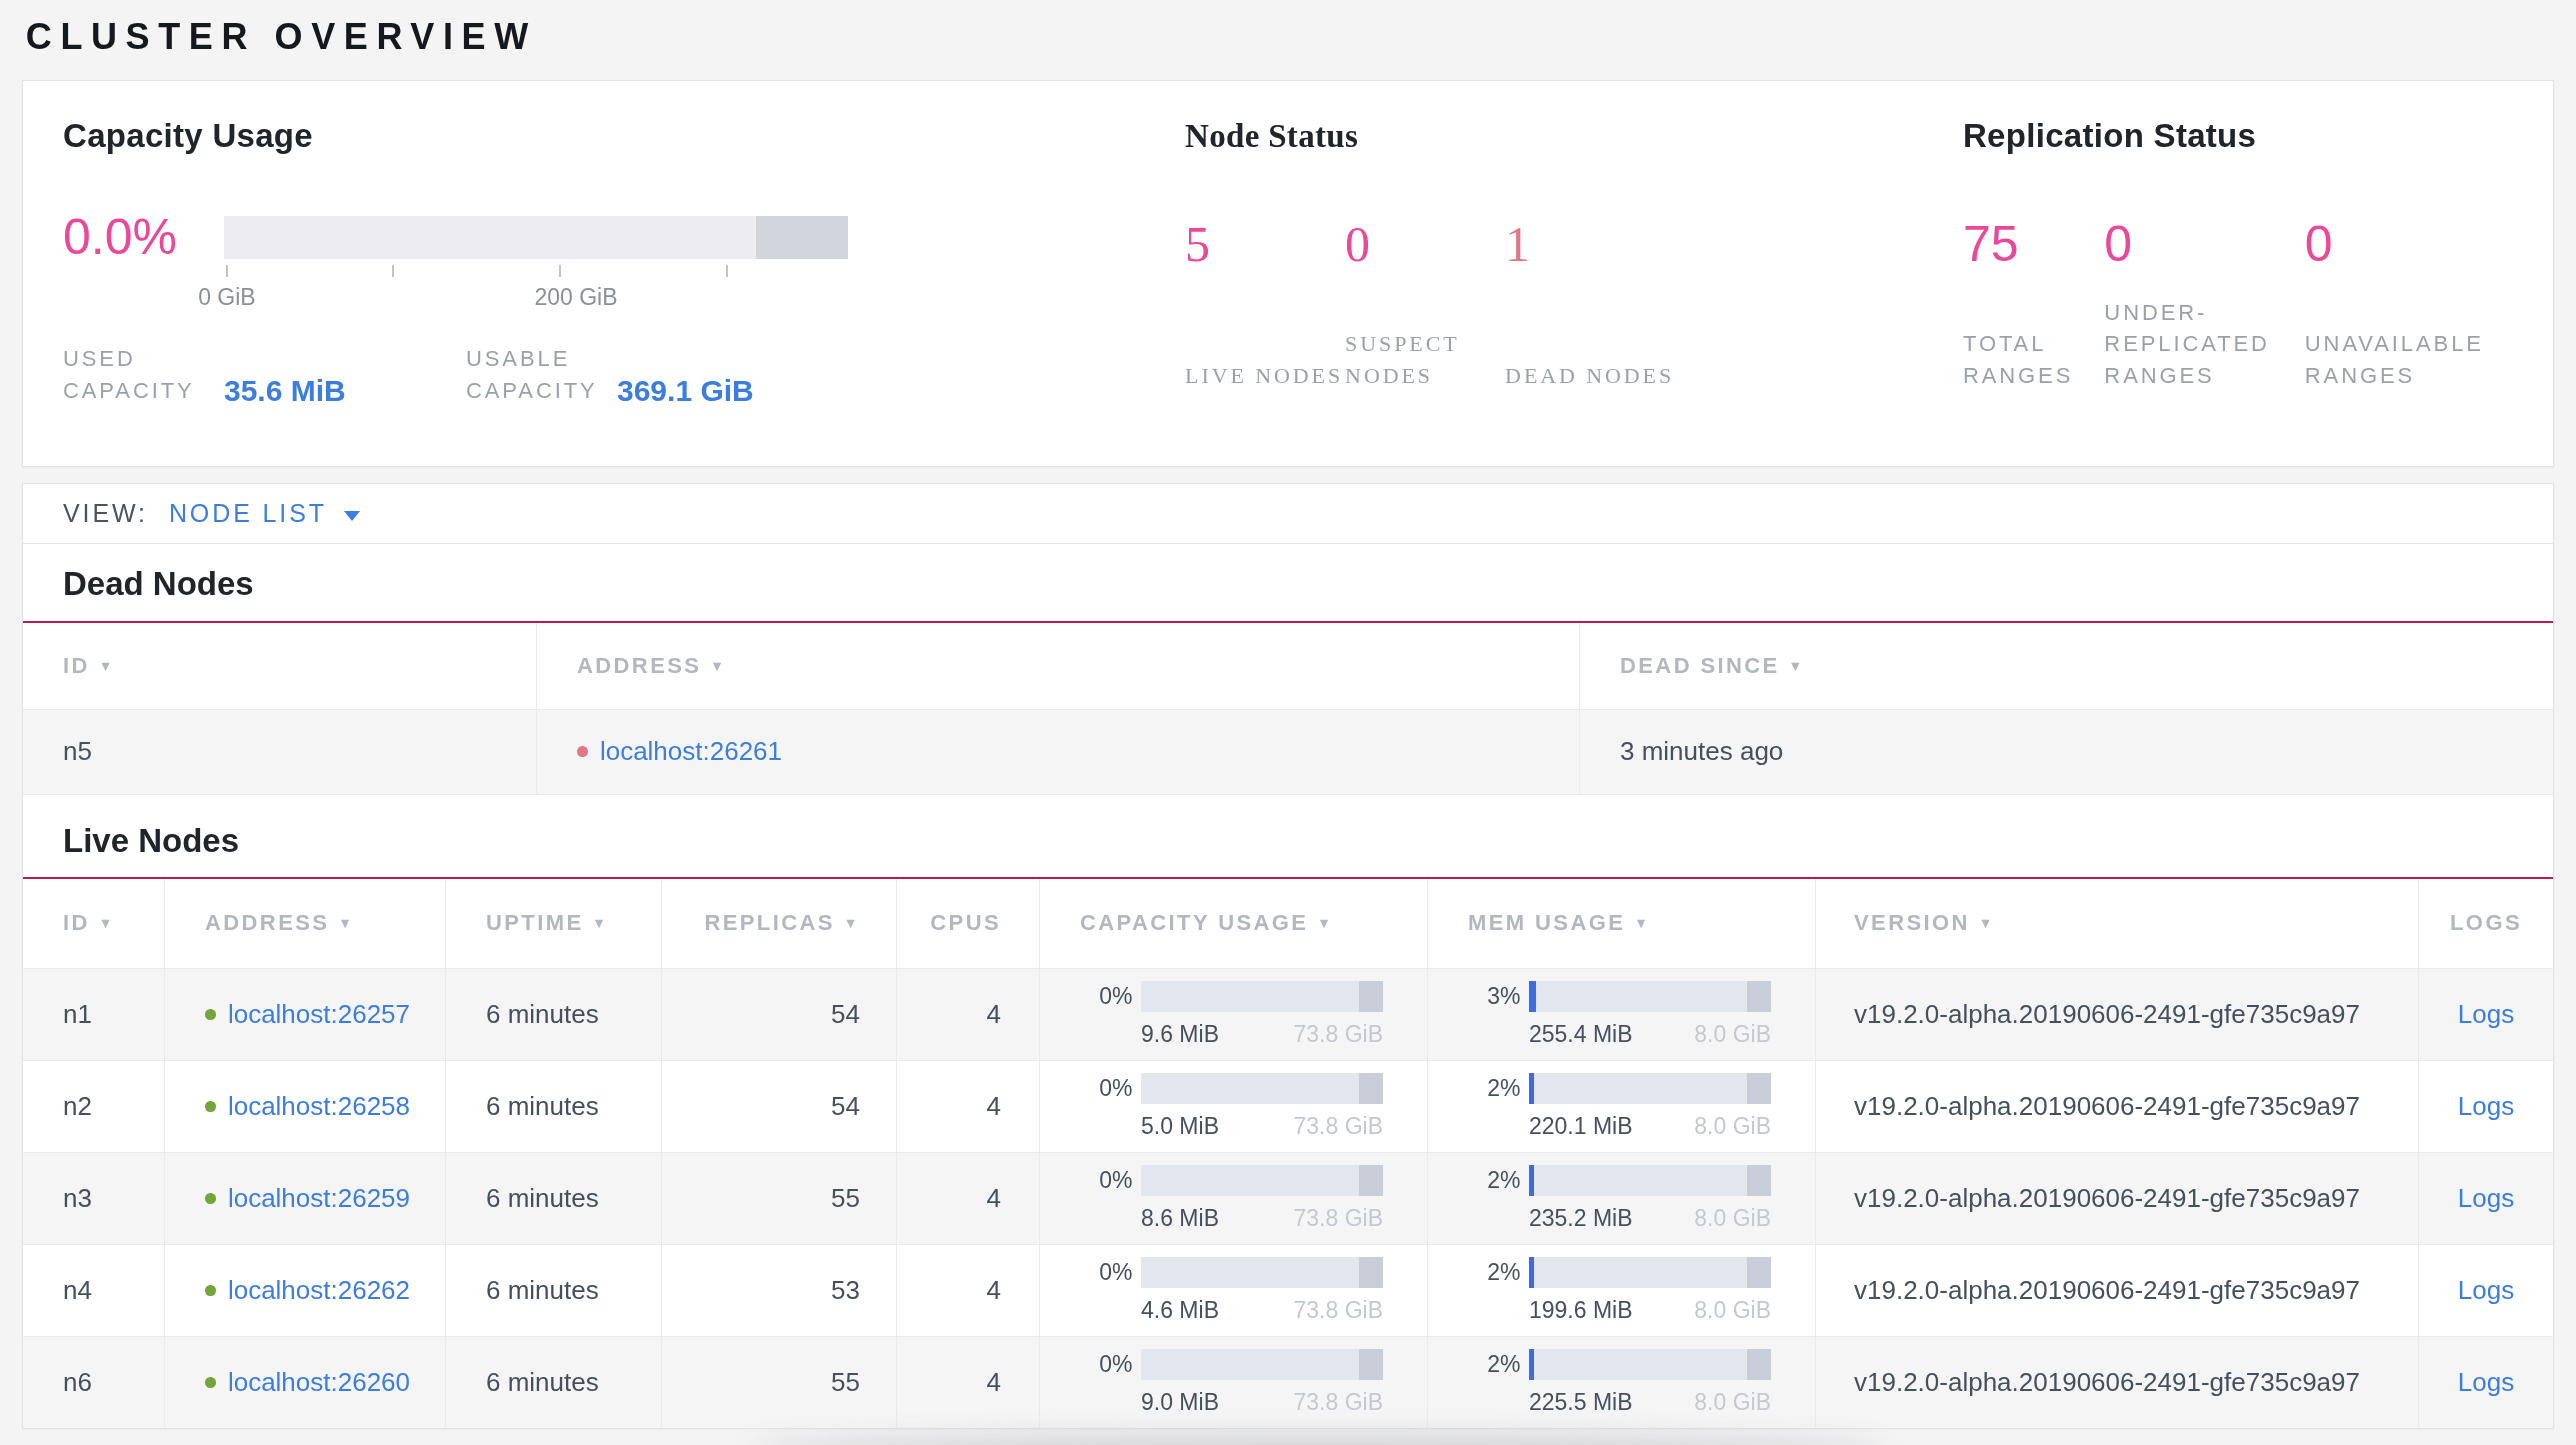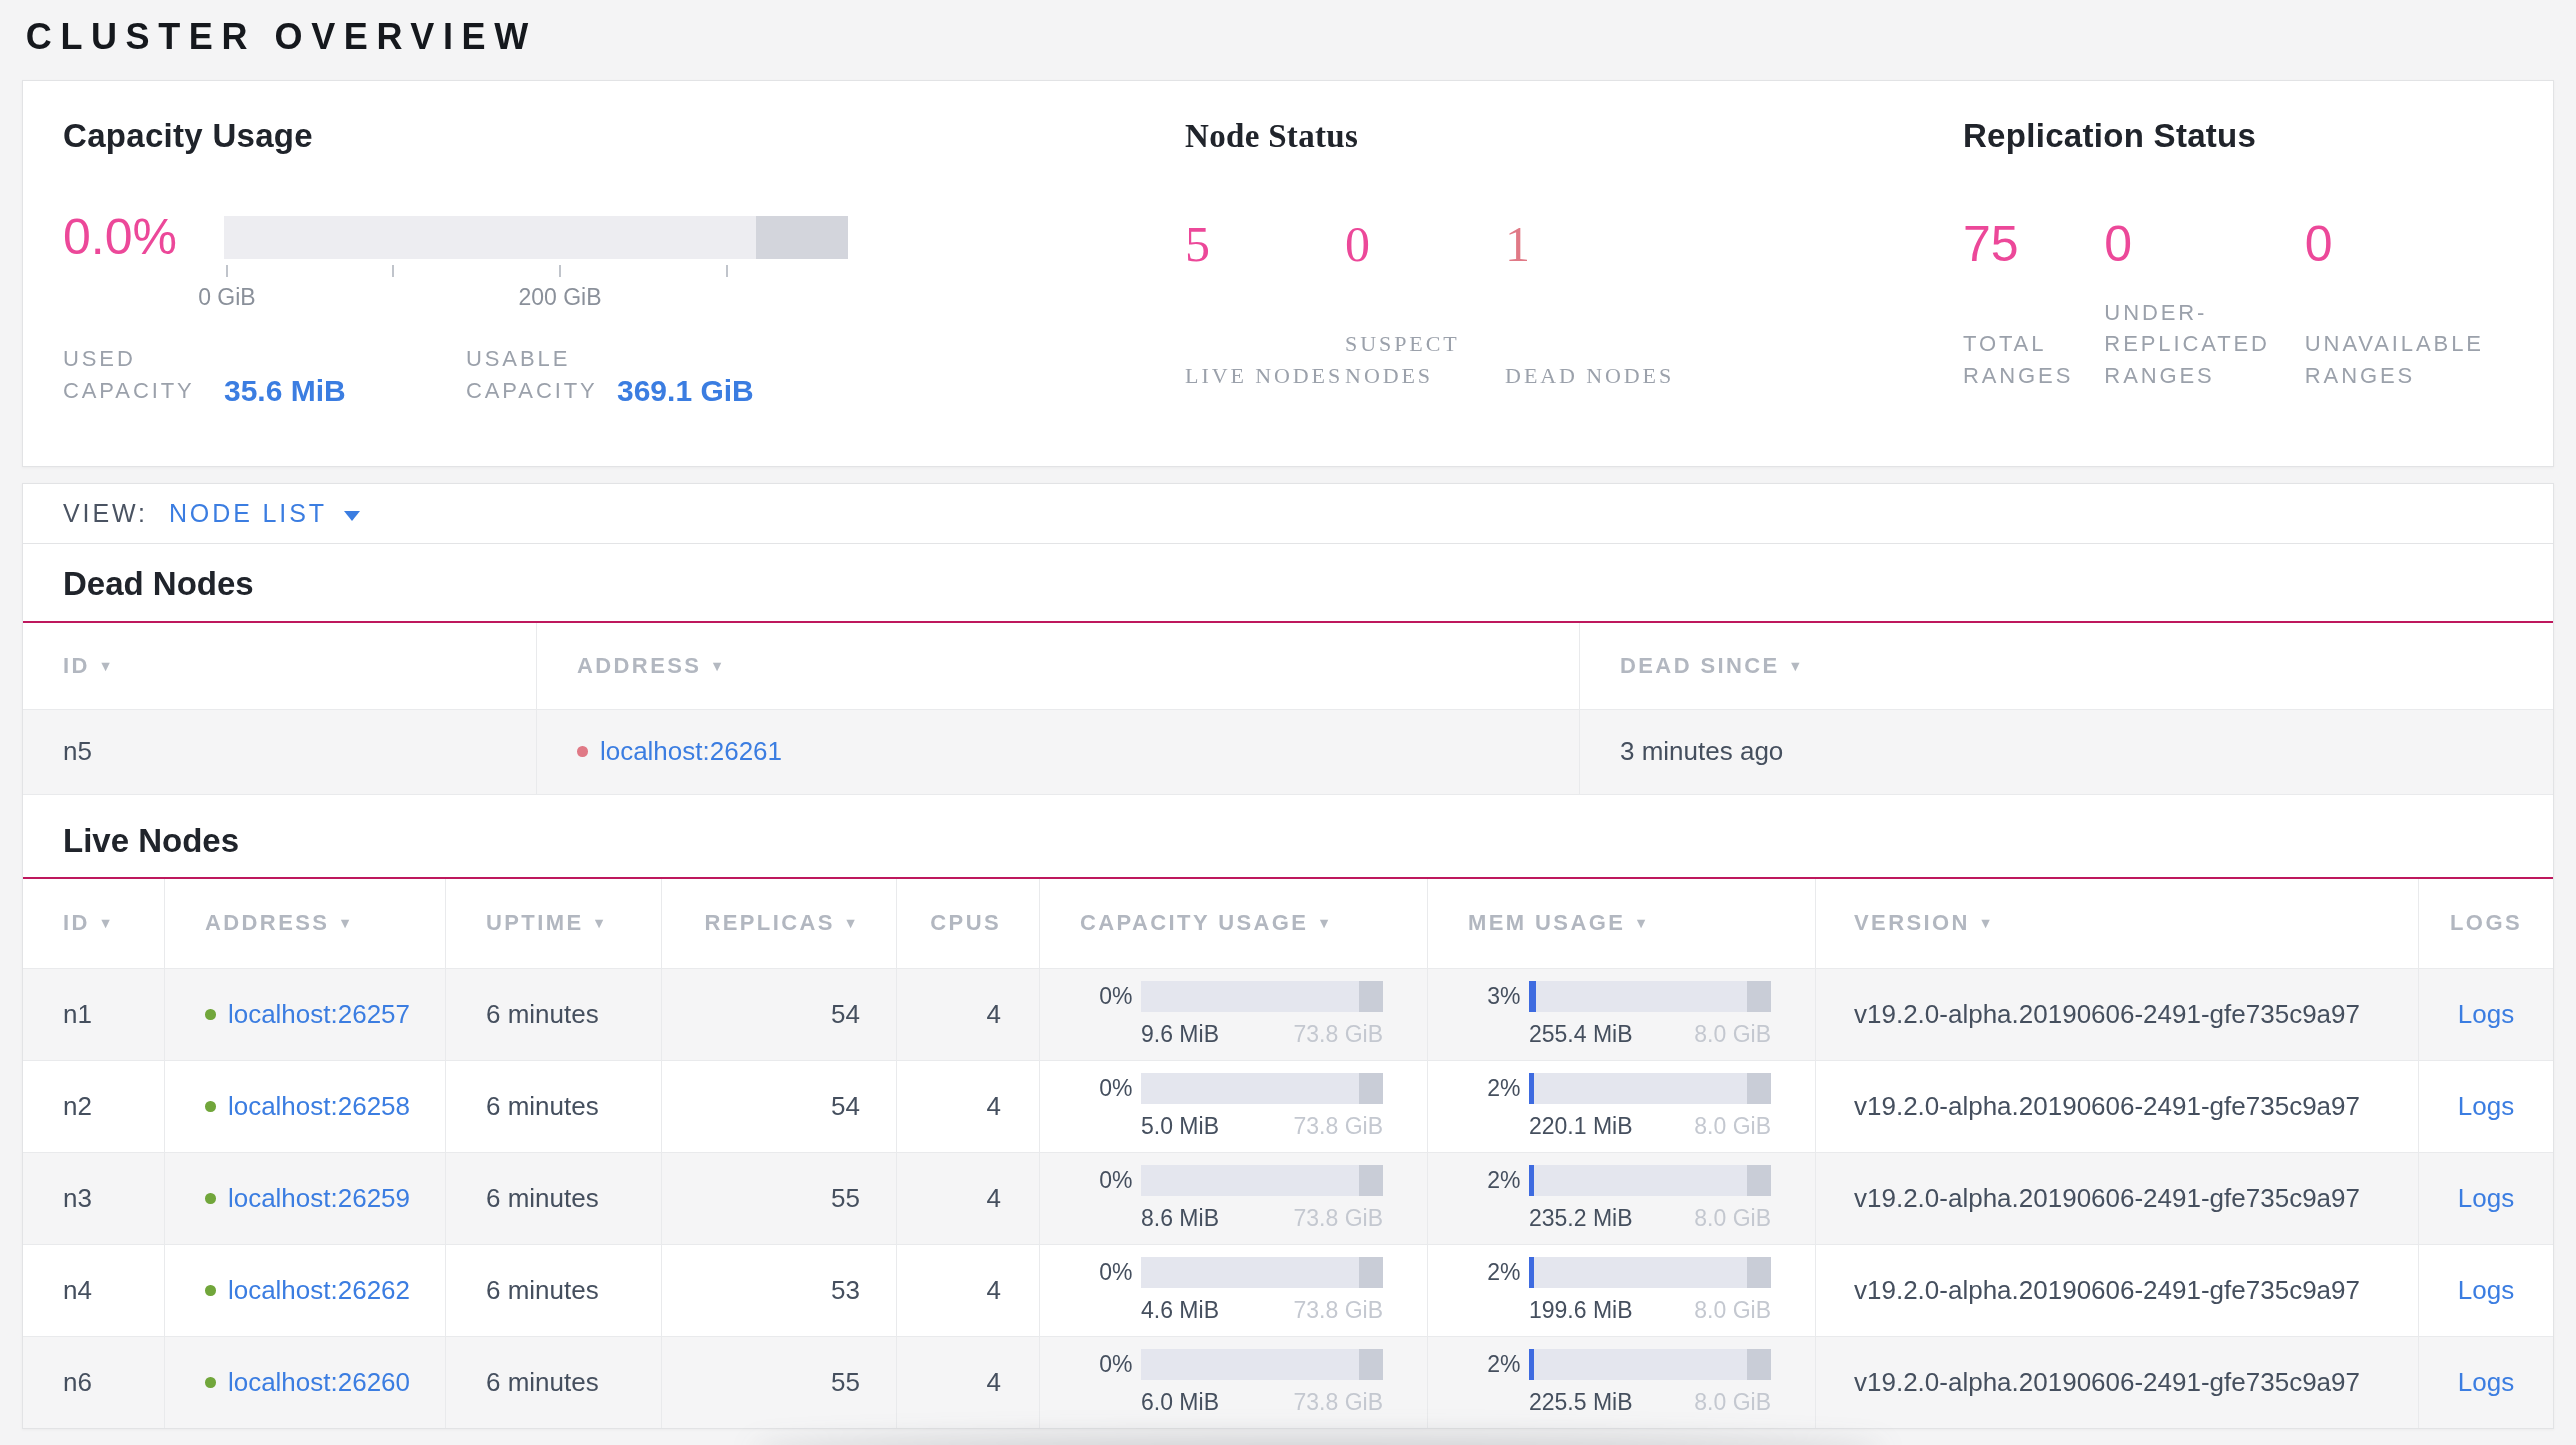--- a/index.html
+++ b/index.html
@@ -125,21 +125,21 @@
         <div class="cap-pct blue">0.0%</div>
         <div class="bigbar-wrap">
           <div class="bigbar">
             <div class="bigbar-dark"></div>
           </div>
           <div class="axis" id="cap-axis">
               <div class="tick" style="left: 1.9px;"></div>
               <div class="tick-label" style="left: 2.9px;">0 GiB</div>
               <div class="tick" style="left: 168px;"></div>
               <div class="tick" style="left: 335px;"></div>
-              <div class="tick-label" style="left: 336px;">200 GiB</div>
+              <div class="tick-label" style="left: 352px;">200 GiB</div>
               <div class="tick" style="left: 502px;"></div>
             </div>
         </div>
       </div>
       <div class="cap-stats">
         <div class="cap-stat-label w1">USED CAPACITY</div>
         <div class="cap-stat-value w2">35.6 MiB</div>
         <div class="cap-stat-label w3">USABLE CAPACITY</div>
         <div class="cap-stat-value">369.1 GiB</div>
       </div>
@@ -441,21 +441,21 @@
           <div class="cell c5 bR">
             <div class="mini">
               <div class="mini-top">
                 <span class="mini-pct">0%</span>
                 <div class="mini-bar">
                   <div class="mini-fill" style="width: 0%;"></div>
                   <div class="mini-dark"></div>
                 </div>
               </div>
               <div class="mini-labels">
-                <span class="mini-used">6.0 MiB</span>
+                <span class="mini-used">9.0 MiB</span>
                 <span class="mini-total">73.8 GiB</span>
               </div>
             </div>
           </div>
           <div class="cell c6 bR">
             <div class="mini">
               <div class="mini-top">
                 <span class="mini-pct">2%</span>
                 <div class="mini-bar">
                   <div class="mini-fill" style="width: 2%;"></div>

